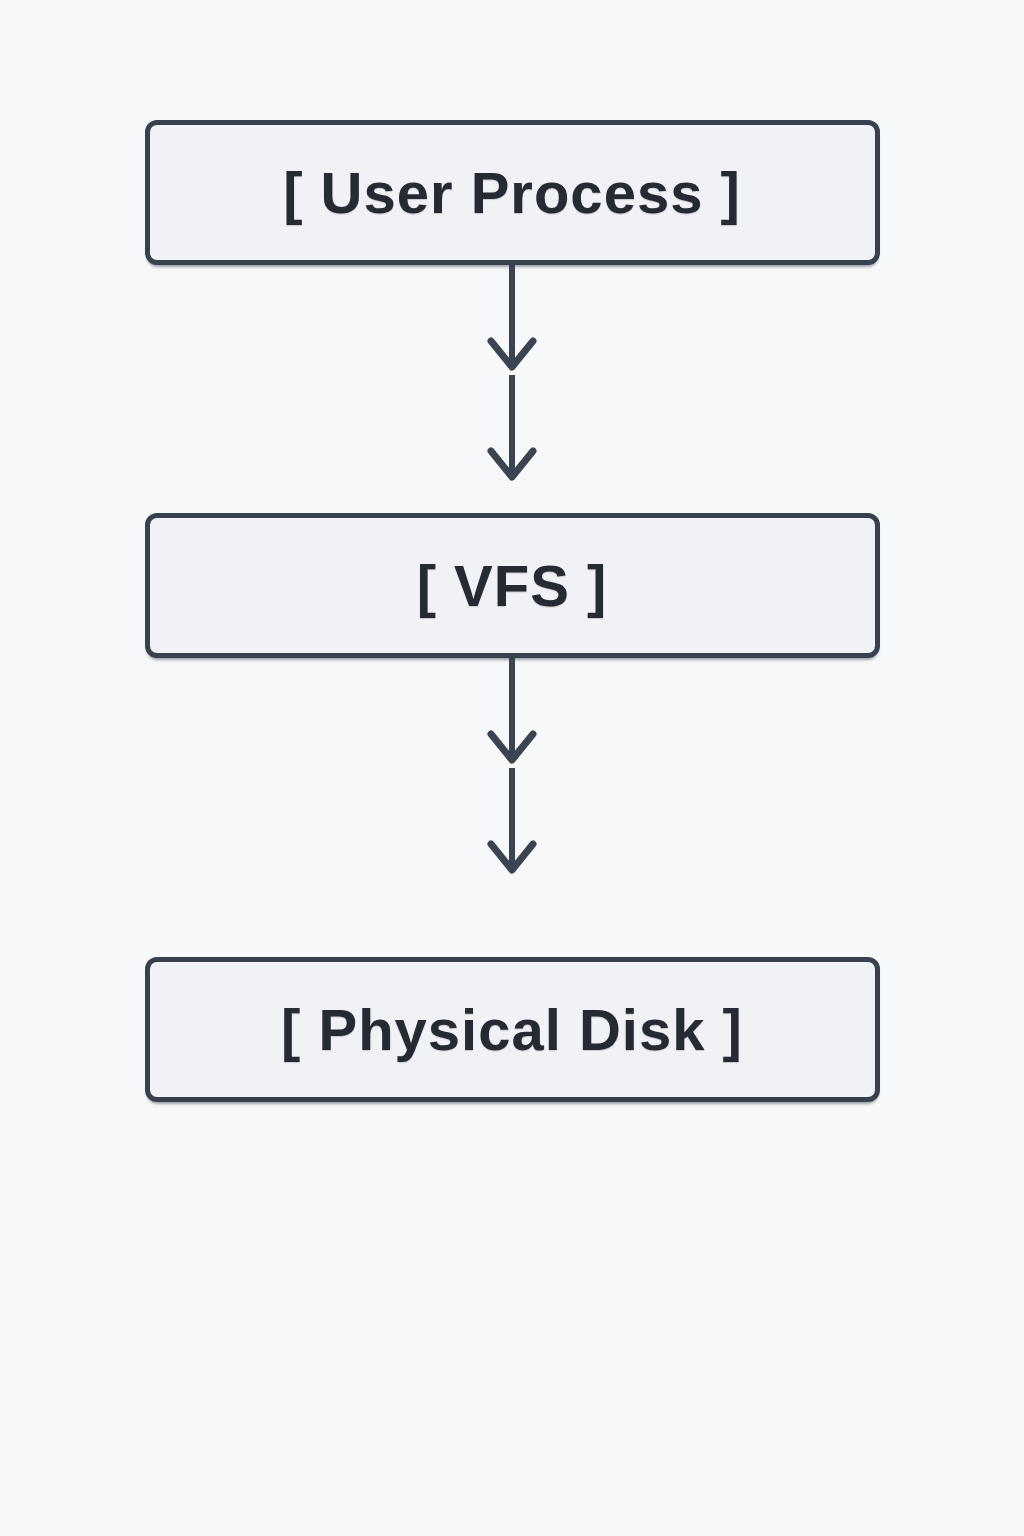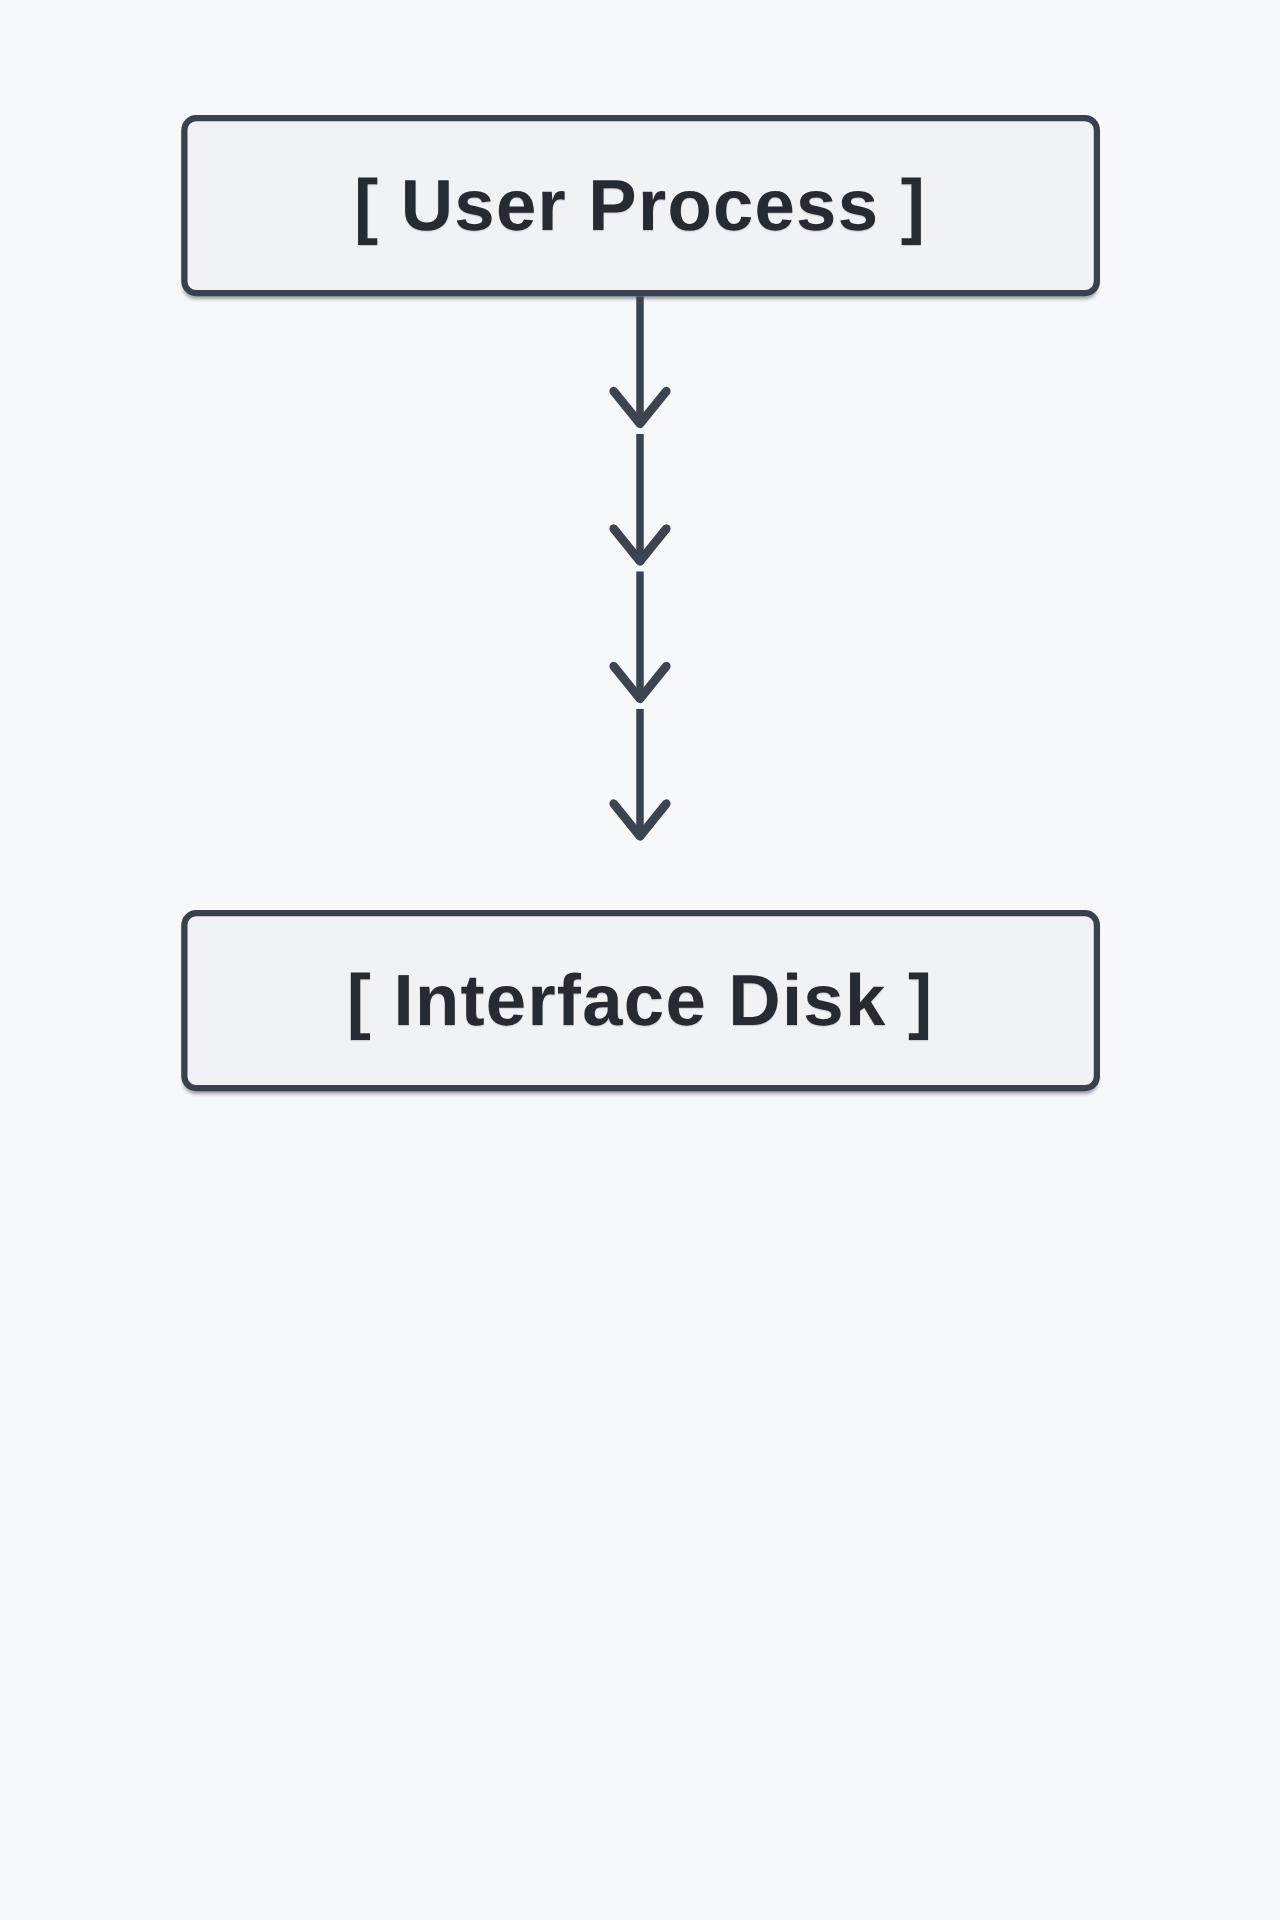--- a/index.html
+++ b/index.html
@@ -28,20 +28,21 @@
     width:735px;
     height:145px;
     background:var(--box-fill);
     border:5px solid var(--box-border);
     border-radius:12px;
     display:flex;
     align-items:center;
     justify-content:center;
     box-shadow:0 4px 3px -2px rgba(45,52,65,0.45);
     flex:0 0 auto;
+    margin-top:28px;
   }
   .node-label{
     font-size:58px;
     font-weight:bold;
     color:var(--text);
     letter-spacing:1px;
     white-space:nowrap;
     text-shadow:0 1px 1px rgba(0,0,0,0.18);
   }
   .connector{
@@ -69,32 +70,35 @@
     <line x1="30" y1="0" x2="30" y2="101" stroke="#3c4452" stroke-width="6"></line>
     <path d="M 9 76 L 30 102 L 51 76" fill="none" stroke="#3c4452" stroke-width="7" stroke-linecap="round" stroke-linejoin="round"></path>
   </svg>
 
 
   <svg class="connector" viewBox="0 0 60 110" aria-hidden="true">
     <line x1="30" y1="0" x2="30" y2="101" stroke="#3c4452" stroke-width="6"></line>
     <path d="M 9 76 L 30 102 L 51 76" fill="none" stroke="#3c4452" stroke-width="7" stroke-linecap="round" stroke-linejoin="round"></path>
   </svg>
 
+  <div class="node">
+    <span class="node-label">[ VFS ]</span>
+  </div>
 
   <svg class="connector" viewBox="0 0 60 110" aria-hidden="true">
     <line x1="30" y1="0" x2="30" y2="101" stroke="#3c4452" stroke-width="6"></line>
     <path d="M 9 76 L 30 102 L 51 76" fill="none" stroke="#3c4452" stroke-width="7" stroke-linecap="round" stroke-linejoin="round"></path>
   </svg>
 
 
   <svg class="connector" viewBox="0 0 60 110" aria-hidden="true">
     <line x1="30" y1="0" x2="30" y2="101" stroke="#3c4452" stroke-width="6"></line>
     <path d="M 9 76 L 30 102 L 51 76" fill="none" stroke="#3c4452" stroke-width="7" stroke-linecap="round" stroke-linejoin="round"></path>
   </svg>
 
 
   <div class="spacer"></div>
 
   <div class="node">
-    <span class="node-label">[ Interface Disk ]</span>
+    <span class="node-label">[ Physical Disk ]</span>
   </div>
 
 </div>
 
 </body></html>

